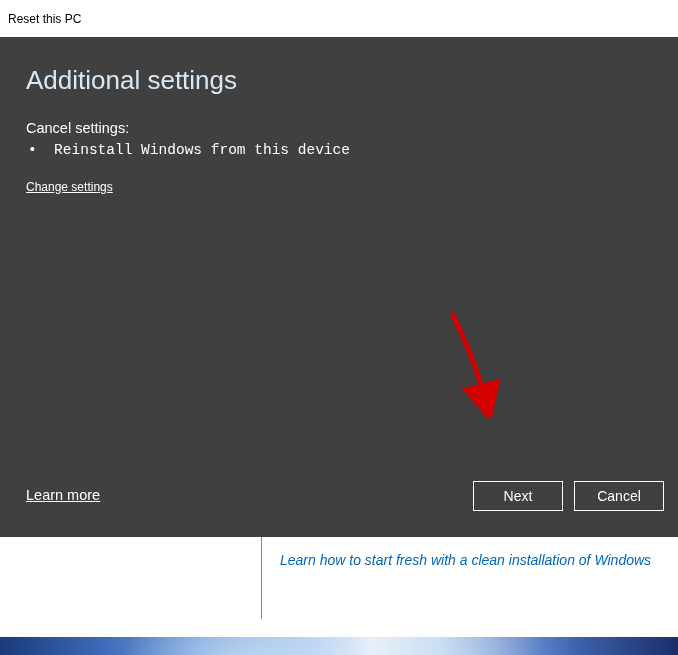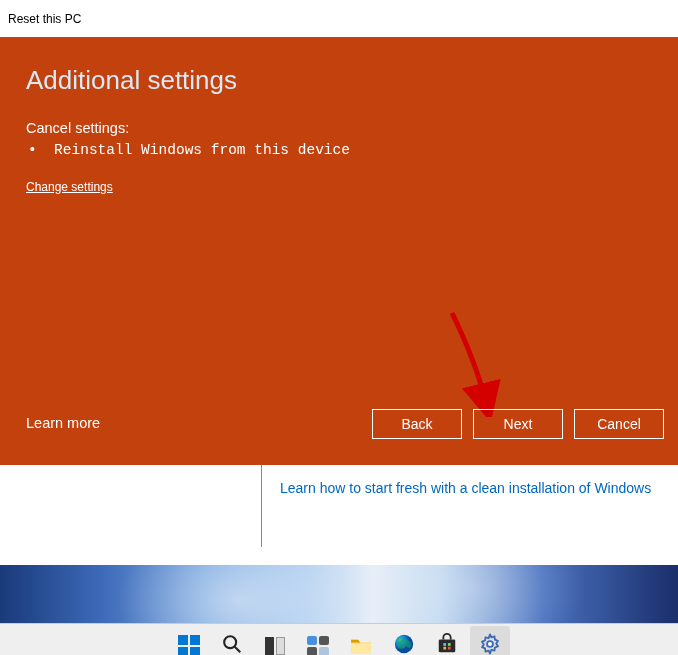--- a/index.html
+++ b/index.html
@@ -1,35 +1,35 @@
 <!DOCTYPE html>
 <html><head>
   <meta charset="utf-8">
   <style>
     * { margin: 0; padding: 0; box-sizing: border-box; }
     body { font-family: "Segoe UI", Arial, sans-serif; width: 678px; height: 655px; overflow: hidden; background: #fff; position: relative; }
     
     .titlebar { background: #fff; padding: 4px 8px; font-size: 12px; height: 37px; display: flex; align-items: center; }
     
-    .dialog { background: #c2410c; color: #fff; padding: 28px 26px 32px 26px; height: 428px; position: relative; }
+    .dialog { background: #404040; color: #fff; padding: 28px 26px 32px 26px; height: 500px; position: relative; }
     .dialog-title { font-size: 26px; font-weight: 400; color: #d9e8f5; margin-bottom: 22px; }
     .dialog-text { font-size: 14.5px; line-height: 1.5; }
     .bullet { margin-left: 2px; font-family: Liberation Mono, monospace; }
     .link { text-decoration: underline; cursor: pointer; display: inline-block; margin-top: 18px; font-size: 12px; }
-    .learn-more { position: absolute; bottom: 34px; left: 26px; font-size: 14.5px; cursor: pointer; }
+    .learn-more { position: absolute; bottom: 34px; left: 26px; font-size: 14.5px; text-decoration: underline; cursor: pointer; }
     .buttons { position: absolute; bottom: 26px; right: 14px; display: flex; gap: 11px; }
     .btn { width: 90px; height: 30px; background: transparent; border: 1px solid #fff; color: #fff; font-size: 14px; cursor: pointer; font-family: inherit; }
     
     .arrow { position: absolute; left: 444px; top: 270px; pointer-events: none; }
     .arrow svg { width: 60px; height: 110px; }
     
     .behind { background: #fff; height: 100px; display: flex; position: relative; }
     .behind-left { width: 262px; border-right: 1px solid #888; height: 82px; }
     .behind-right { flex: 1; padding: 14px 18px; }
-    .behind-link { color: #0067c0; font-size: 14px; cursor: pointer; }
+    .behind-link { color: #0067c0; font-size: 14px; cursor: pointer; font-style: italic; }
     
     .wallpaper { height: 58px; background: linear-gradient(90deg, #1a3a7a 0%, #3d6ab8 15%, #7ba8e0 30%, #b0cef0 45%, #e8eff8 55%, #c0d8f0 65%, #4a72c0 80%, #1a2e6a 100%); position: relative; overflow: hidden; }
     .wallpaper::after { content: ''; position: absolute; inset: 0; background: radial-gradient(ellipse 200px 120px at 35% 60%, rgba(255,255,255,0.45), transparent 60%), radial-gradient(ellipse 180px 120px at 70% 40%, rgba(255,255,255,0.28), transparent 60%); }
     
     .taskbar { height: 45px; background: #efefef; border-top: 1px solid #ccc; display: flex; justify-content: center; align-items: center; gap: 3px; }
     .tb-item { width: 40px; height: 40px; display: flex; align-items: center; justify-content: center; cursor: pointer; border-radius: 3px; }
     .tb-item.active { background: rgba(0,0,0,0.08); }
     
     .start-icon { width: 22px; height: 22px; display: grid; grid-template-columns: 1fr 1fr; grid-template-rows: 1fr 1fr; gap: 2px; }
     .start-icon div { background: #0078d4; }
@@ -69,21 +69,20 @@
           <path d="M0,0 L8,4 L0,8 Z" fill="#d40000"></path>
         </marker>
       </defs>
       <path d="M 8 6 Q 32 55 42 96" stroke="#d40000" stroke-width="5" fill="none" marker-end="url(#ah)"></path>
     </svg>
   </div>
 
   <a class="learn-more">Learn more</a>
 
   <div class="buttons">
-    <button class="btn">Back</button>
     <button class="btn">Next</button>
     <button class="btn">Cancel</button>
   </div>
 </div>
 
 <div class="behind">
   <div class="behind-left"></div>
   <div class="behind-right">
     <a class="behind-link">Learn how to start fresh with a clean installation of Windows</a>
   </div>

